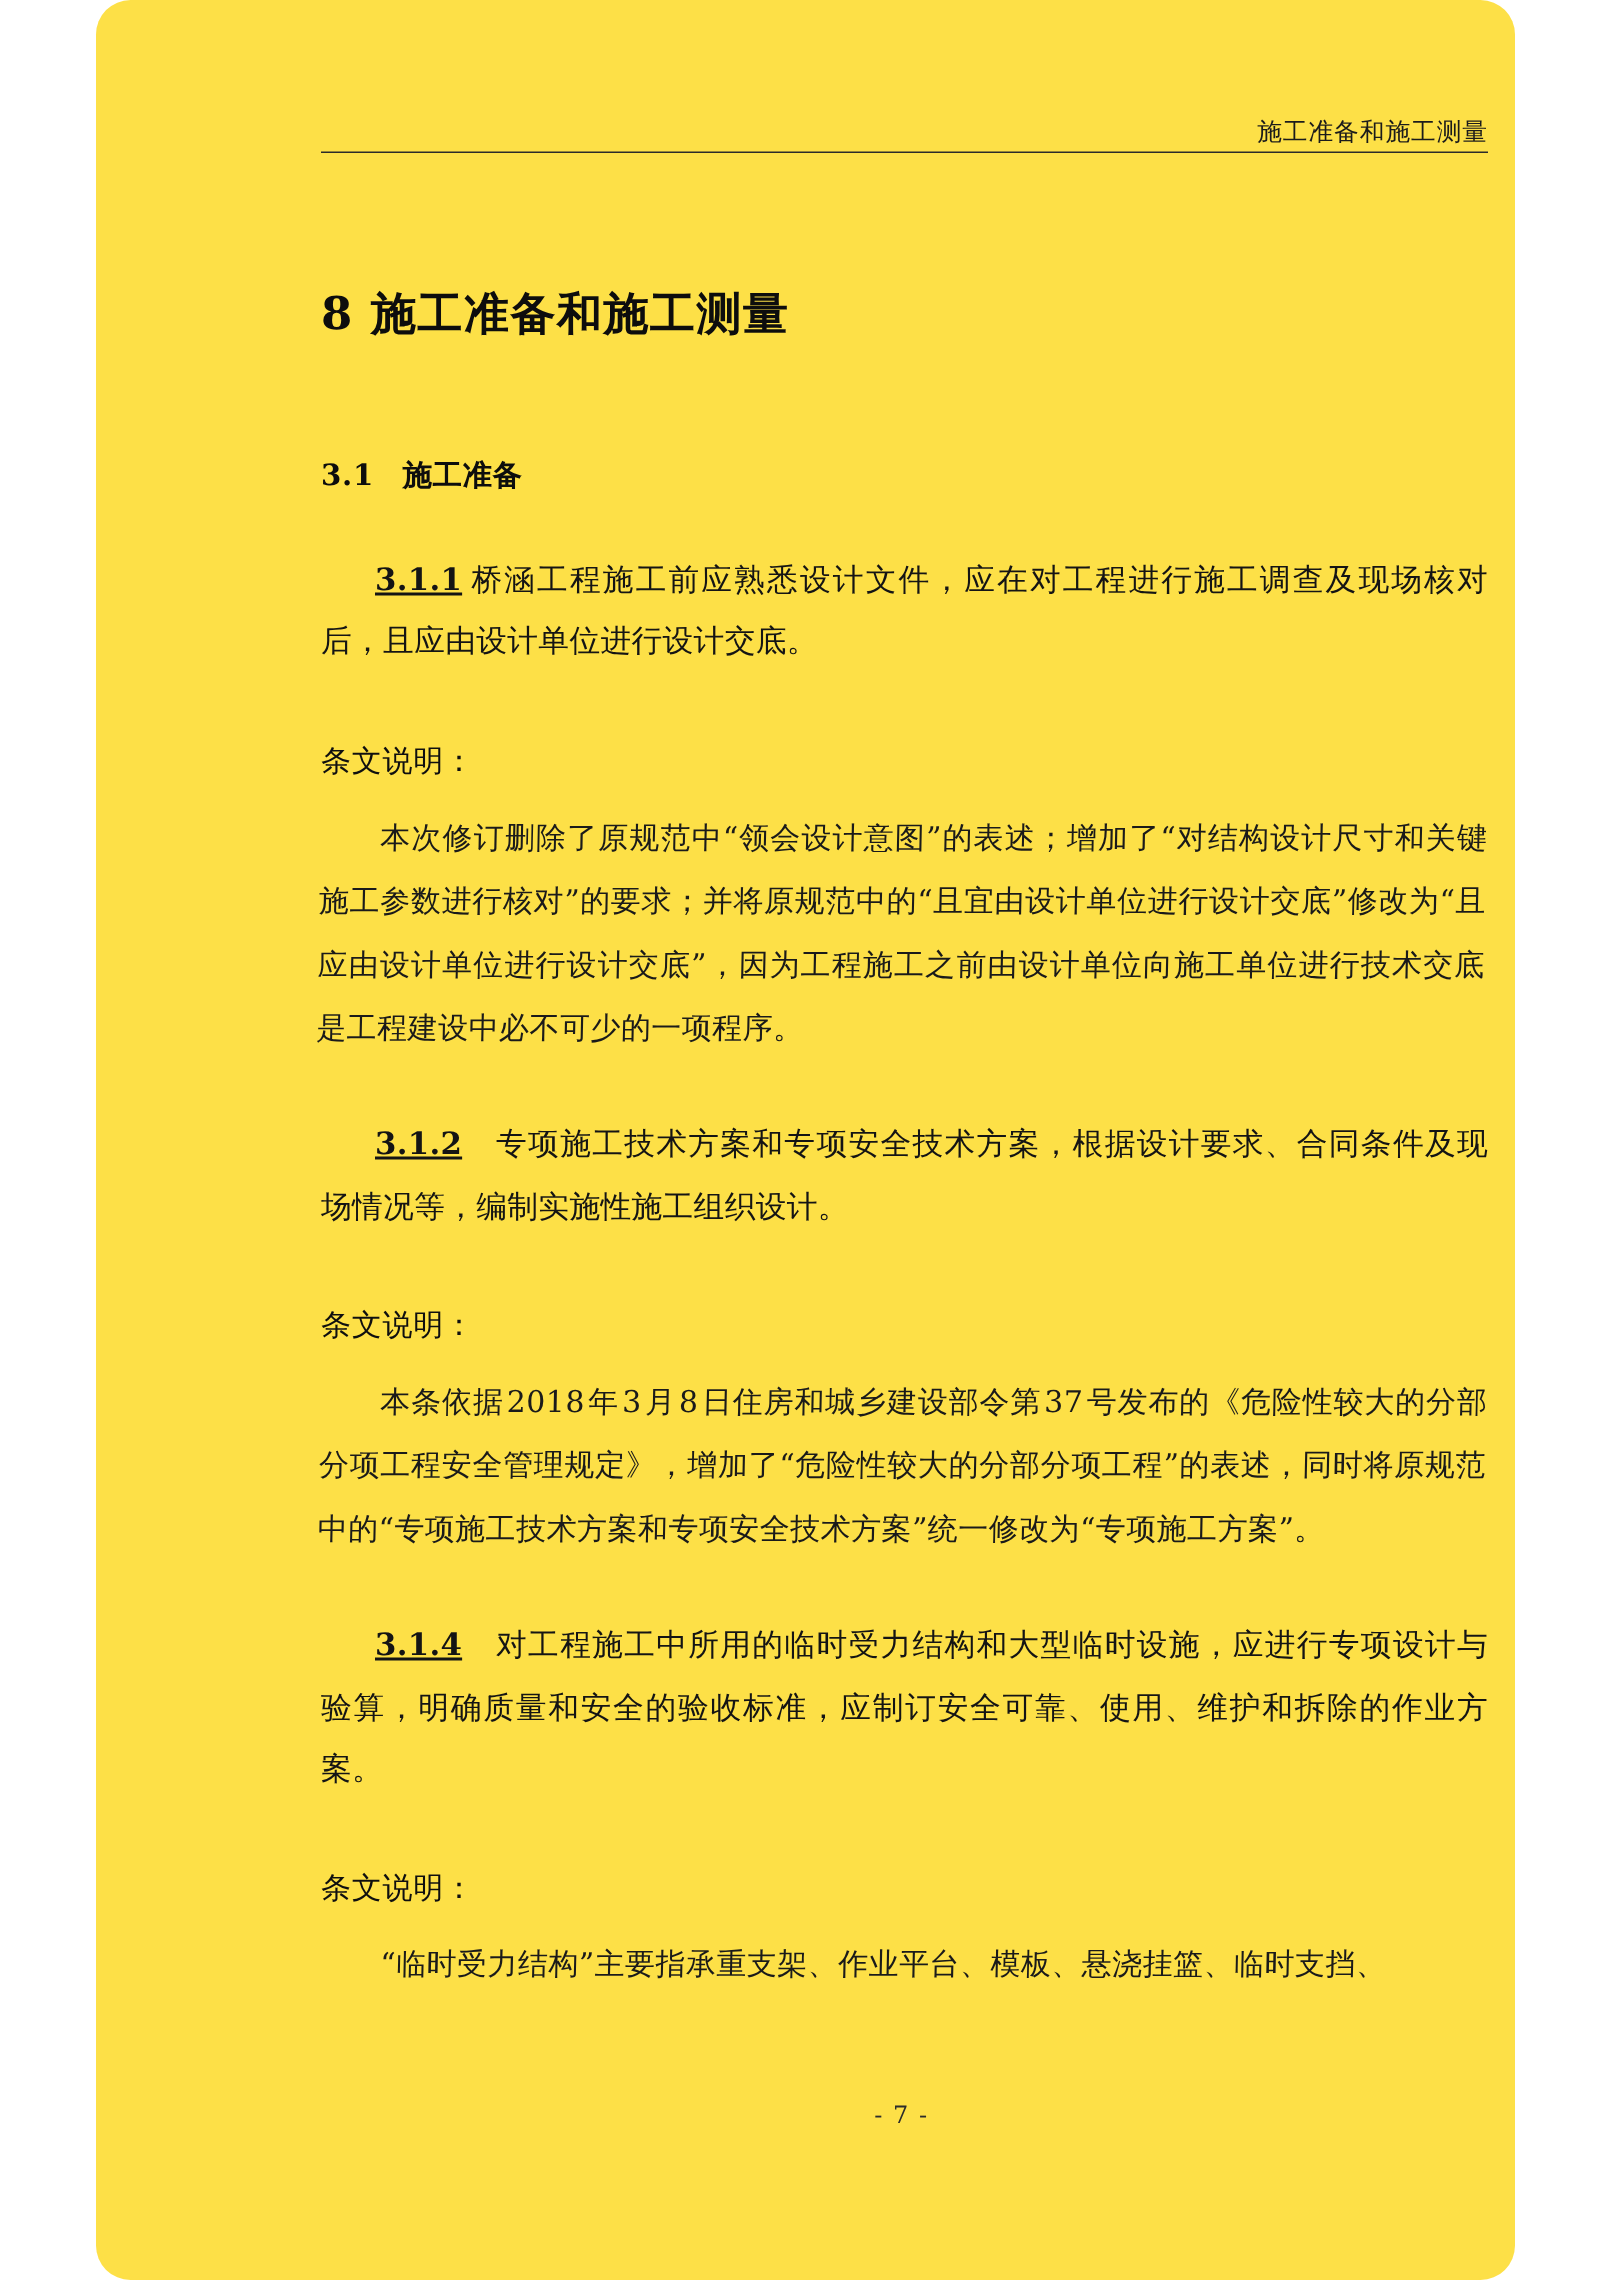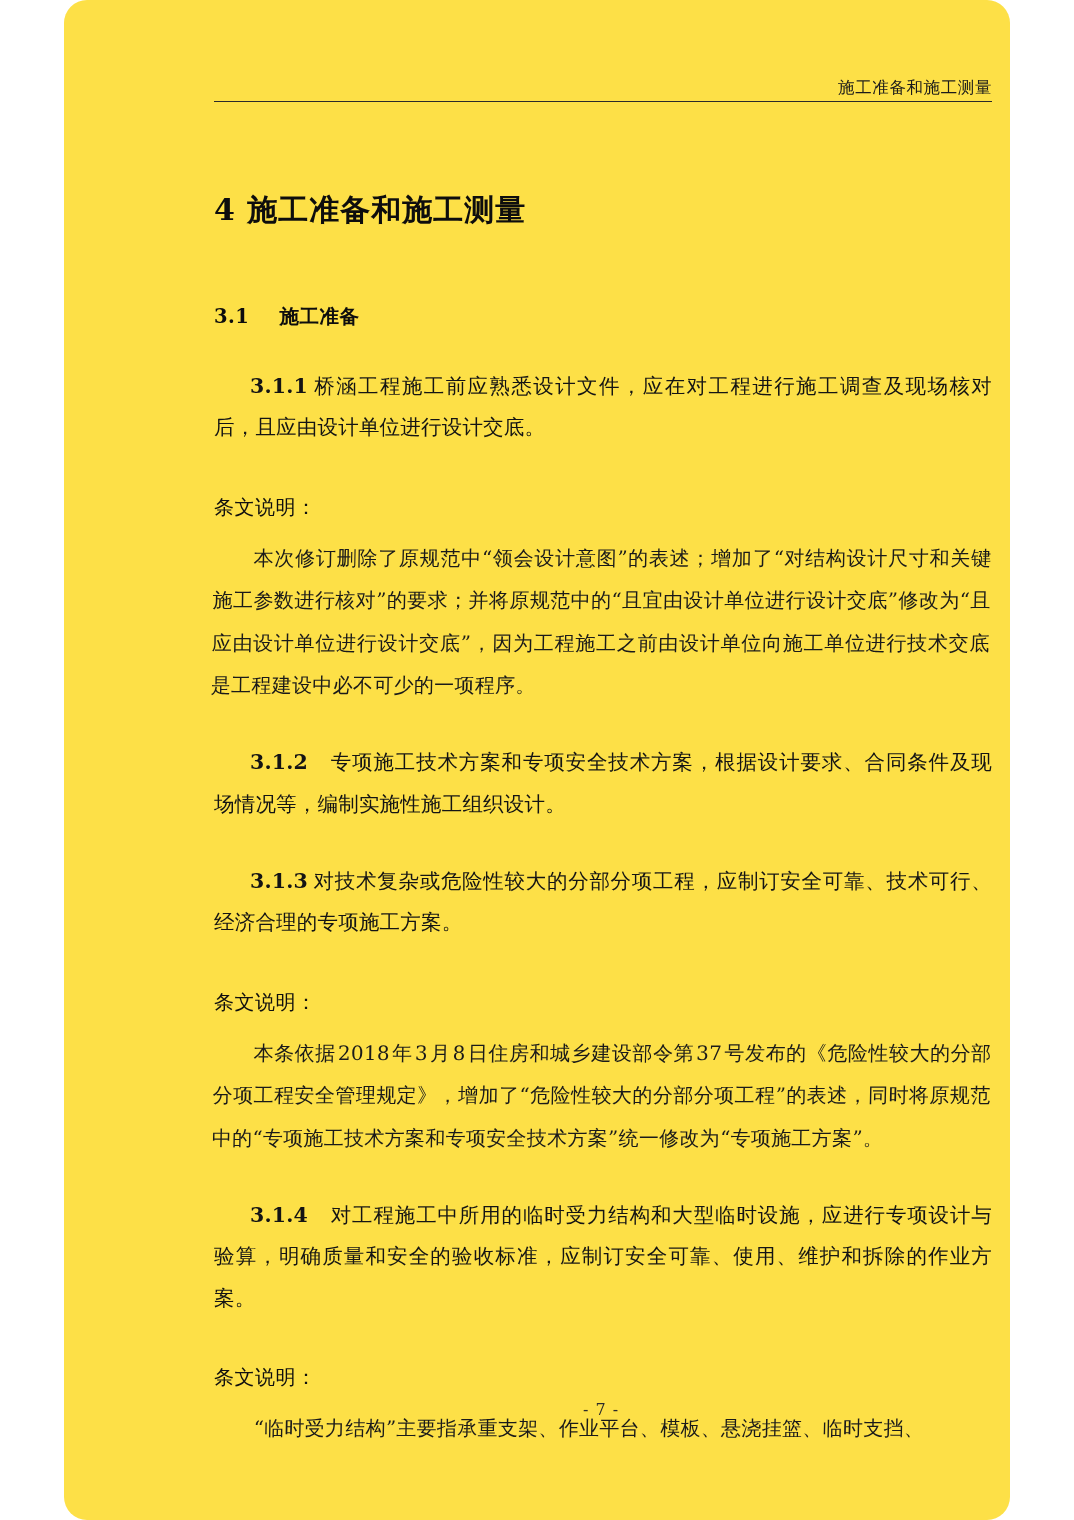--- a/index.html
+++ b/index.html
@@ -60,36 +60,37 @@
   }
 
   .h2 {
     font-size: 19.5px;
     font-weight: bold;
     line-height: 1.4;
     margin: 72px 0 0 0;
     letter-spacing: 0.5px;
     color: #0d0d0d;
   }
-  .h2 .h2-num { margin-right: 30px; text-align: right; }
+  .h2 .h2-num { margin-right: 19px; text-align: right; }
 
   
   .clause {
     font-size: 20.5px;
     line-height: 2.02;
     text-align: justify;
     text-justify: inter-ideograph;
     margin: 36px 0 0 0;
     text-indent: 36px;
     letter-spacing: 0.2px;
     color: #141414;
   }
   .clause .num {
     font-weight: bold;
     font-family: "DejaVu Serif", "Liberation Serif", serif;
+    text-decoration: underline;
   }
   .clause .gap-sm { display: inline-block; width: 5px; }
   .clause .gap-lg { display: inline-block; width: 22px; }
 
   
   .explain-label {
     font-size: 20px;
     font-weight: normal;
     line-height: 1.6;
     margin: 42px 0 0 0;
@@ -130,40 +131,37 @@
 </head>
 <body>
 
 <div class="page">
 
   <div class="header">施工准备和施工测量</div>
   <div class="header-rule"></div>
 
   <div class="content">
 
-    <h1 class="h1">4 施工准备和施工测量</h1>
+    <h1 class="h1">8 施工准备和施工测量</h1>
 
     <h2 class="h2">
       <span class="h2-num">3.1</span><span>施工准备</span>
     </h2>
 
     <p class="clause">
       <span class="num">3.1.1</span><span class="gap-sm"></span><span>桥涵工程施工前应熟悉设计文件，应在对工程进行施工调查及现场核对后，且应由设计单位进行设计交底。</span>
     </p>
 
     <p class="explain-label">条文说明：</p>
     <p class="explain-body">本次修订删除了原规范中“领会设计意图”的表述；增加了“对结构设计尺寸和关键施工参数进行核对”的要求；并将原规范中的“且宜由设计单位进行设计交底”修改为“且应由设计单位进行设计交底”，因为工程施工之前由设计单位向施工单位进行技术交底是工程建设中必不可少的一项程序。</p>
 
     <p class="clause">
       <span class="num">3.1.2</span><span class="gap-lg"></span><span>专项施工技术方案和专项安全技术方案，根据设计要求、合同条件及现场情况等，编制实施性施工组织设计。</span>
     </p>
 
-    <p class="clause">
-      <span class="num">3.1.3</span><span class="gap-sm"></span><span>对技术复杂或危险性较大的分部分项工程，应制订安全可靠、技术可行、经济合理的专项施工方案。</span>
-    </p>
 
     <p class="explain-label">条文说明：</p>
     <p class="explain-body"><span>本条依据</span><span class="lat">2018</span><span>年</span><span class="lat">3</span><span>月</span><span class="lat">8</span><span>日住房和城乡建设部令第</span><span class="lat">37</span><span>号发布的《危险性较大的分部分项工程安全管理规定》，增加了“危险性较大的分部分项工程”的表述，同时将原规范中的“专项施工技术方案和专项安全技术方案”统一修改为“专项施工方案”。</span></p>
 
     <p class="clause">
       <span class="num">3.1.4</span><span class="gap-lg"></span><span>对工程施工中所用的临时受力结构和大型临时设施，应进行专项设计与验算，明确质量和安全的验收标准，应制订安全可靠、使用、维护和拆除的作业方案。</span>
     </p>
 
     <p class="explain-label">条文说明：</p>
     <p class="explain-body">“临时受力结构”主要指承重支架、作业平台、模板、悬浇挂篮、临时支挡、</p>

